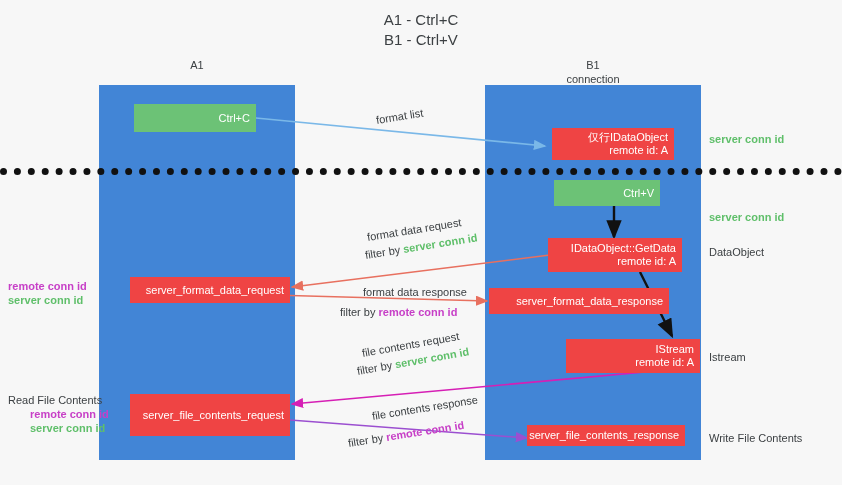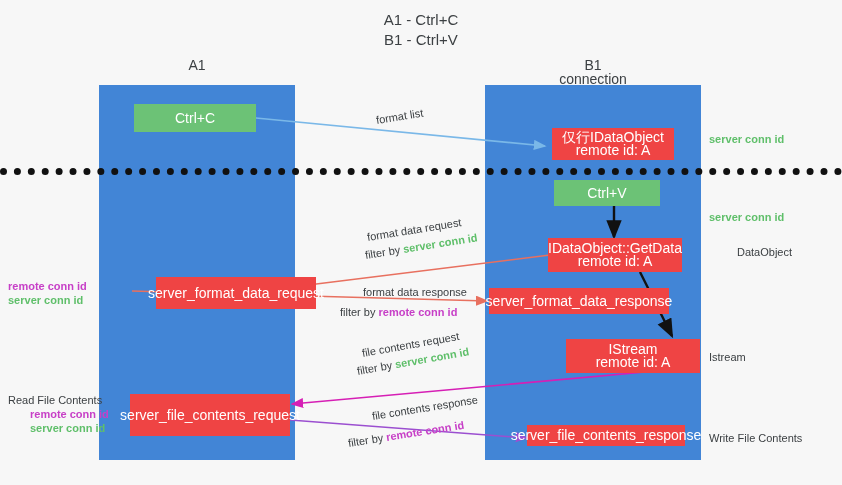--- a/index.html
+++ b/index.html
@@ -18,30 +18,30 @@
     text-align:center;font-size:15px;line-height:20px;color:#3c4043;
   }
 
   .lane{
     position:absolute;background:#4285d6;
   }
   .lane-a{left:99px;top:85px;width:196px;height:375px;}
   .lane-b{left:485px;top:85px;width:216px;height:375px;}
 
   .lane-head{
-    position:absolute;text-align:center;font-size:14px;line-height:14px;color:#3c4043;
+    position:absolute;text-align:center;font-size:11px;line-height:14px;color:#3c4043;
   }
   .lane-head .n{display:block;}
   .lane-head-a{left:99px;top:58px;width:196px;}
   .lane-head-b{left:485px;top:58px;width:216px;}
 
   .box{
     position:absolute;box-sizing:border-box;
-    display:flex;flex-direction:column;align-items:center;justify-content:center;
-    color:#ffffff;font-size:14px;line-height:13px;text-align:center;
+    display:flex;flex-direction:column;align-items:flex-end;justify-content:center;
+    color:#ffffff;font-size:11px;line-height:13px;text-align:center;
     padding:3px 6px;
   }
   .box.green{background:#6cc276;}
   .box.orange{background:#ef4444;}
 
   .dashed{
     position:absolute;left:0;top:168px;width:842px;height:0;
     border-top:7px dotted #111111;
   }
 
@@ -139,21 +139,21 @@
   <div class="box orange" style="left:548px;top:238px;width:134px;height:34px;">
     <span>IDataObject::GetData</span>
     <span>remote id: A</span>
   </div>
 
   <div class="box orange" style="left:566px;top:339px;width:134px;height:34px;">
     <span>IStream</span>
     <span>remote id: A</span>
   </div>
 
-  <div class="box orange" style="left:130px;top:277px;width:160px;height:32px;margin-left:26px;">
+  <div class="box orange" style="left:130px;top:277px;width:160px;height:26px;">
     <span>server_format_data_request</span>
   </div>
 
   <div class="box orange" style="left:489px;top:288px;width:180px;height:26px;">
     <span>server_format_data_response</span>
   </div>
 
   <div class="box orange" style="left:130px;top:394px;width:160px;height:42px;">
     <span>server_file_contents_request</span>
   </div>
@@ -193,21 +193,21 @@
   <div class="note rot-up" style="left:348px;top:436px;">
     <span>filter by </span><span class="m">remote conn id</span>
   </div>
 
   <div class="rlabel" style="left:709px;top:132px;color:#5fbf6a;font-weight:bold;">
     <span>server conn id</span>
   </div>
   <div class="rlabel" style="left:709px;top:210px;color:#5fbf6a;font-weight:bold;">
     <span>server conn id</span>
   </div>
-  <div class="rlabel" style="left:737px;top:245px;">
+  <div class="rlabel" style="left:709px;top:245px;">
     <span>DataObject</span>
   </div>
   <div class="rlabel" style="left:709px;top:350px;">
     <span>Istream</span>
   </div>
   <div class="rlabel" style="left:709px;top:431px;">
     <span>Write File Contents</span>
   </div>
 
   <div class="side" style="left:8px;top:279px;">

